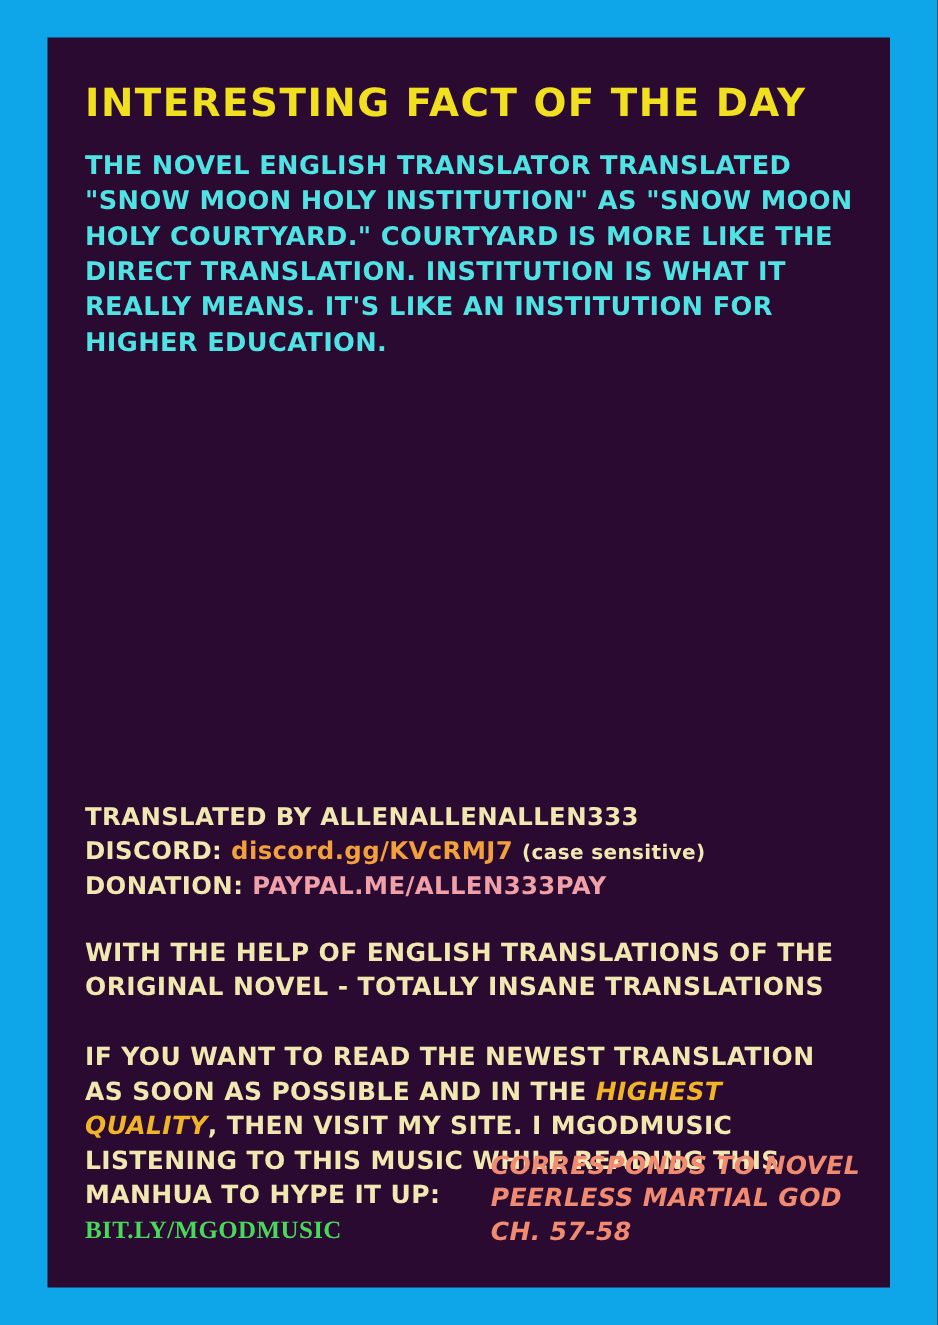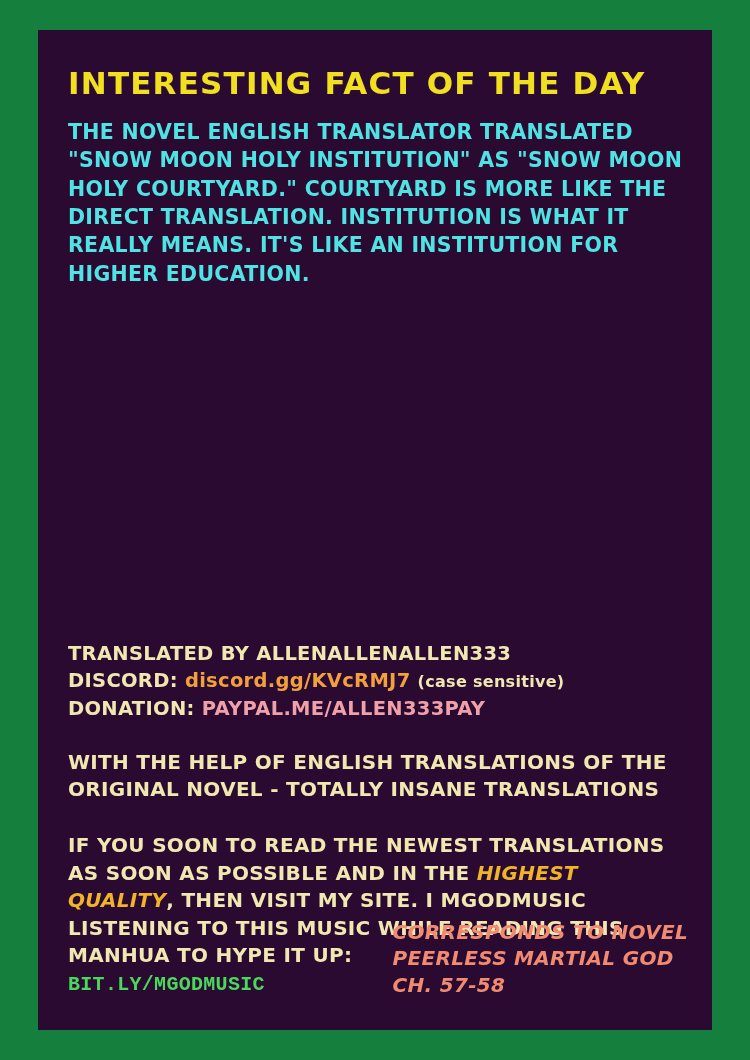--- a/index.html
+++ b/index.html
@@ -10,21 +10,21 @@
   body {
     width: 750px;
     height: 1060px;
     font-family: "DejaVu Sans", sans-serif;
     overflow: hidden;
   }
   .page {
     position: relative;
     width: 750px;
     height: 1060px;
-    background: #15803d;
+    background: #0ea5e9;
     box-sizing: border-box;
   }
   .panel {
     position: absolute;
     left: 38px;
     top: 30px;
     width: 674px;
     height: 1000px;
     background: #2b0a31;
     box-sizing: border-box;
@@ -103,21 +103,21 @@
   .bottom-row {
     position: absolute;
     left: 0;
     right: 0;
     bottom: 18px;
     display: flex;
     align-items: flex-end;
     justify-content: space-between;
   }
   .music-link {
-    font-family: Liberation Mono, monospace;
+    font-family: Liberation Serif, serif;
     font-weight: bold;
     font-size: 20px;
     letter-spacing: 0.3px;
     color: #49d95a;
     padding-bottom: 2px;
   }
   .novel-ref {
     font-family: "DejaVu Sans", sans-serif;
     font-weight: bold;
     font-style: italic;
@@ -150,21 +150,21 @@
         </div>
         <div class="line">
           <span class="label-site">DONATION:</span>
           <span class="val-pink">PAYPAL.ME/ALLEN333PAY</span>
         </div>
       </div>
 
       <div class="help-text">WITH THE HELP OF ENGLISH TRANSLATIONS OF THE ORIGINAL NOVEL - TOTALLY INSANE TRANSLATIONS</div>
 
       <div class="promo-text">
-        <span>IF YOU SOON TO READ THE NEWEST TRANSLATIONS AS SOON AS POSSIBLE AND IN THE </span><span class="hl-quality">HIGHEST QUALITY</span><span>, THEN VISIT MY SITE. I MGODMUSIC LISTENING TO THIS MUSIC WHILE READING THIS MANHUA TO HYPE IT UP:</span>
+        <span>IF YOU WANT TO READ THE NEWEST TRANSLATION AS SOON AS POSSIBLE AND IN THE </span><span class="hl-quality">HIGHEST QUALITY</span><span>, THEN VISIT MY SITE. I MGODMUSIC LISTENING TO THIS MUSIC WHILE READING THIS MANHUA TO HYPE IT UP:</span>
       </div>
 
       <div class="bottom-row">
         <div class="music-link">BIT.LY/MGODMUSIC</div>
         <div class="novel-ref">
           <div>CORRESPONDS TO NOVEL</div>
           <div>PEERLESS MARTIAL GOD</div>
           <div>CH. 57-58</div>
         </div>
       </div>

